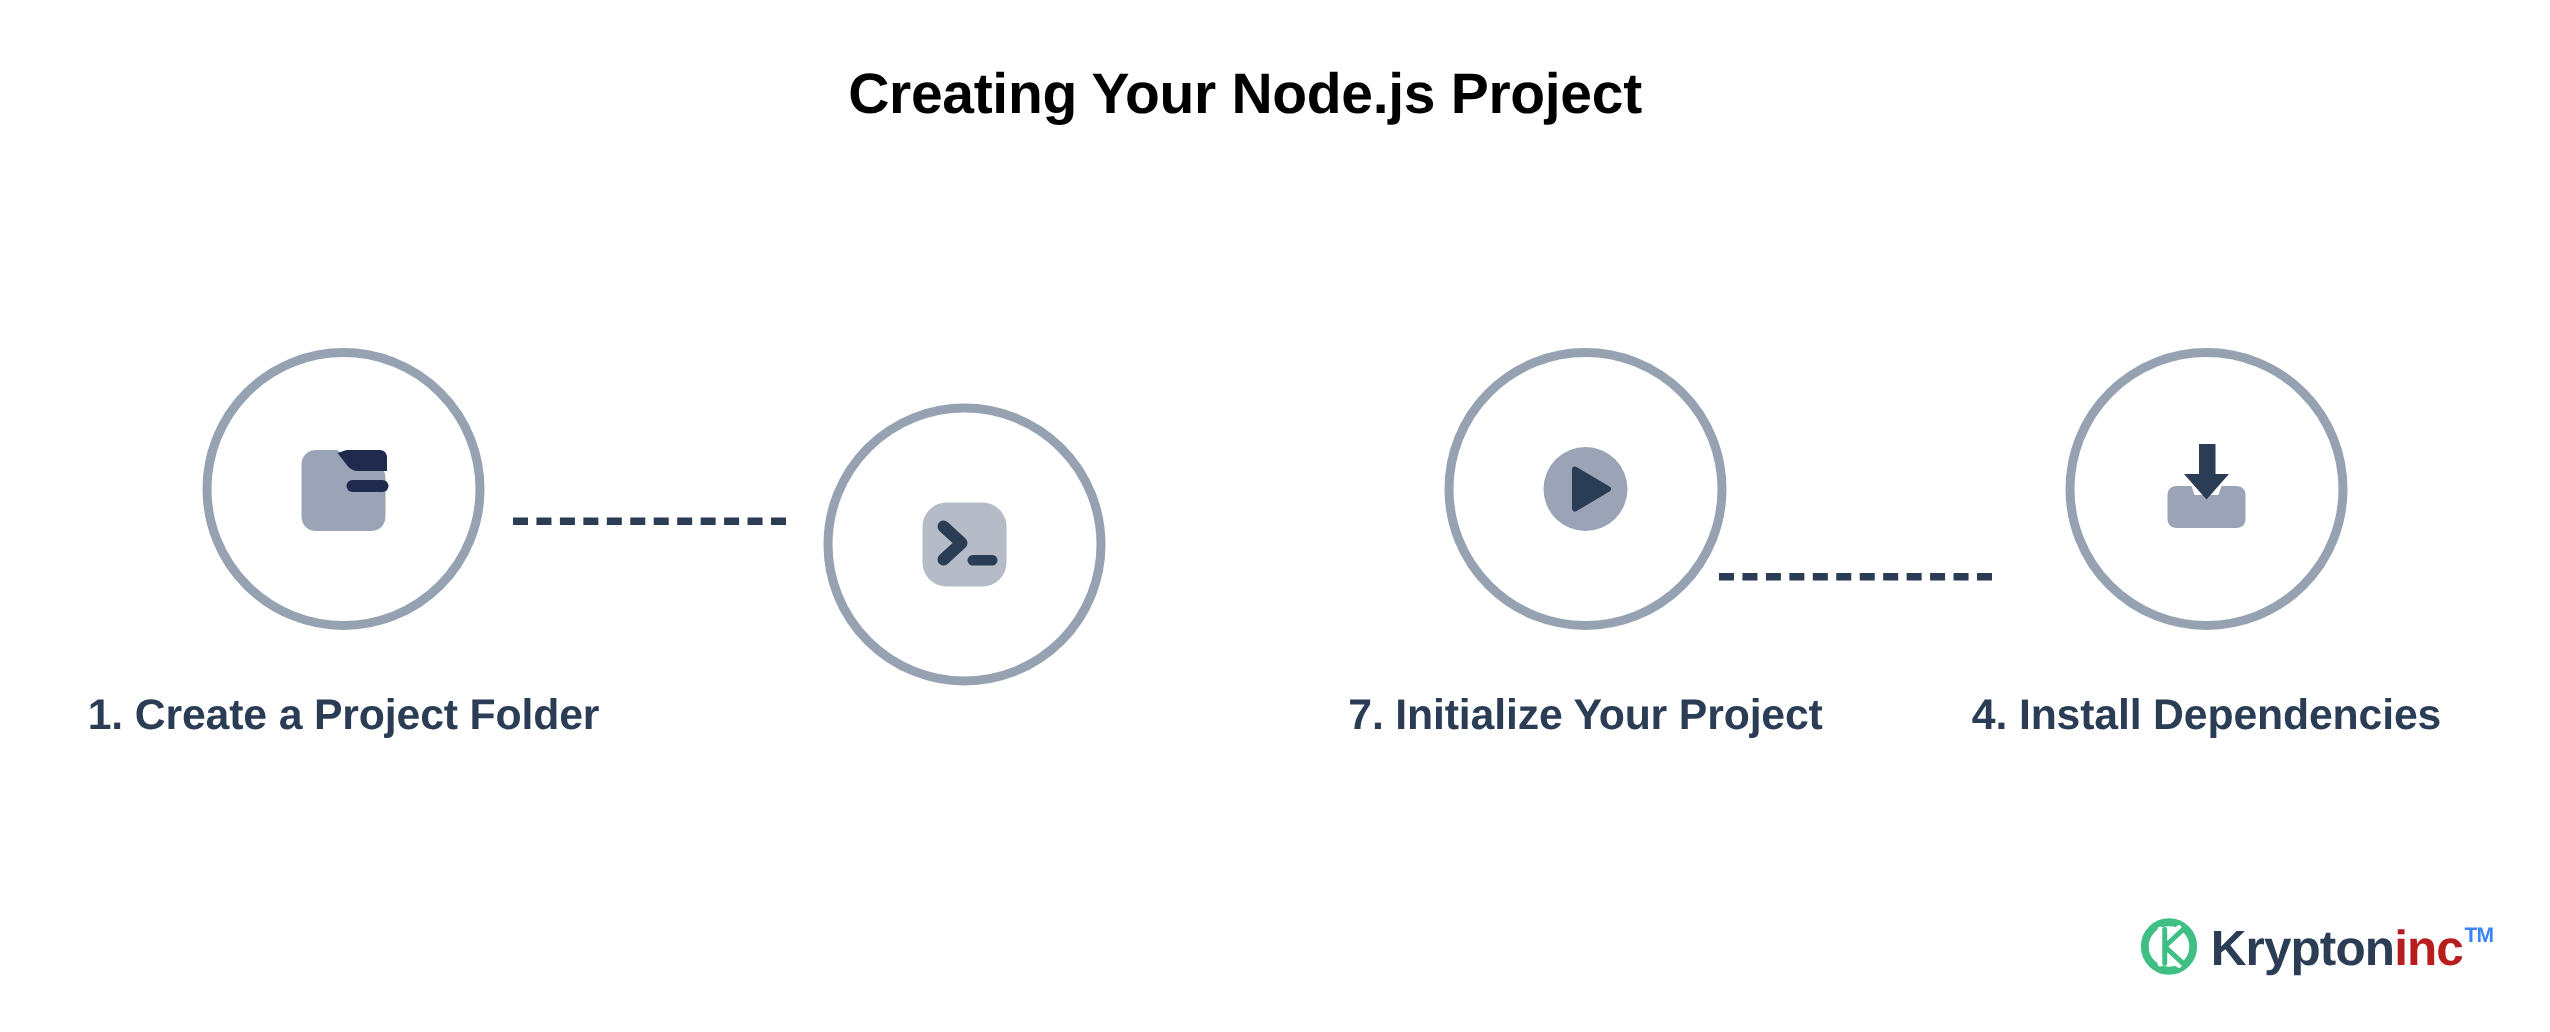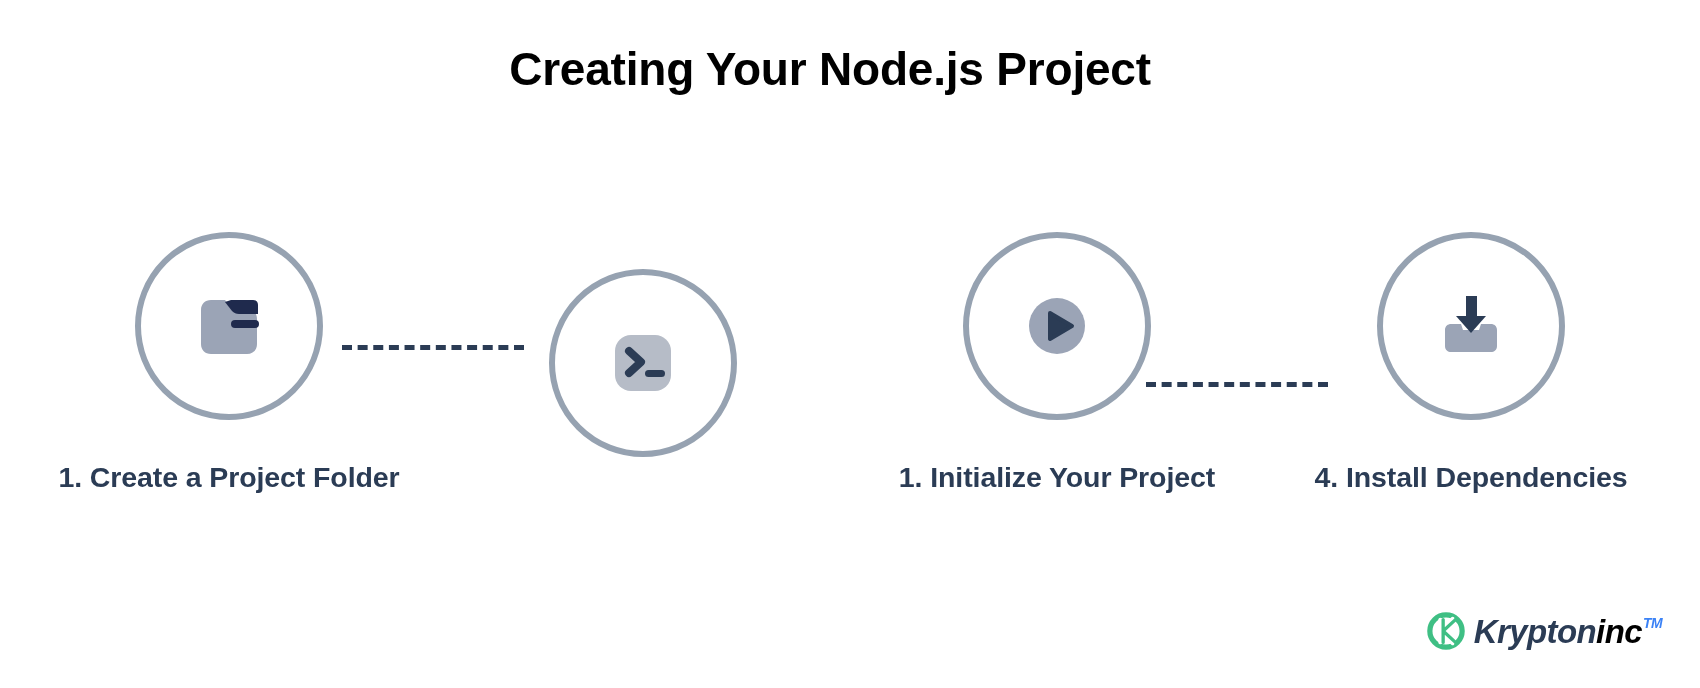--- a/index.html
+++ b/index.html
@@ -22,21 +22,21 @@
     border-radius: 30px;
     box-sizing: border-box;
     overflow: hidden;
   }
   .title {
     position: absolute;
     top: 42px;
     left: 0;
     width: 1660px;
     text-align: center;
-    font-size: 46px;
+    font-size: 38px;
     font-weight: bold;
     color: #000000;
     letter-spacing: -0.2px;
   }
   .steps {
     position: absolute;
     top: 232px;
     left: 22px;
     width: 1656px;
     display: flex;
@@ -81,39 +81,38 @@
   }
   .conn-1 { left: 320px; width: 182px; }
   .conn-2 { left: 710px; width: 182px; }
   .logo {
     position: absolute;
     right: 38px;
     bottom: 38px;
     display: flex;
     flex-direction: row;
     align-items: center;
-    font-style: italic;
   }
   .logo-mark {
     width: 38px;
     height: 38px;
     margin-right: 9px;
     flex: none;
   }
   .logo-text {
     font-size: 33px;
     font-weight: bold;
     color: #2b3c55;
     letter-spacing: -0.6px;
     display: flex;
     align-items: flex-start;
     line-height: 1;
   }
   .logo-krypton { color: #2b3c55; }
-  .logo-inc { color: #000000; }
+  .logo-inc { color: #b91c1c; }
   .logo-tm {
     font-size: 14px;
     color: #3b82f6;
     font-weight: bold;
     margin-top: 1px;
     margin-left: 1px;
   }
 </style>
 </head>
 <body>
@@ -147,21 +146,21 @@
       <div class="connector conn-2"></div>
     </div>
 
     <div class="step">
       <div class="circle">
         <svg width="96" height="96" viewBox="0 0 96 96">
           <circle cx="48" cy="48" r="28" fill="#9ba4b6"></circle>
           <path d="M41 35 L63 48 L41 61 Z" fill="#2b3c55" stroke="#2b3c55" stroke-width="4" stroke-linejoin="round"></path>
         </svg>
       </div>
-      <div class="step-label">1. Initialize Your Project</div>
+      <div class="step-label">7. Initialize Your Project</div>
 
     </div>
 
     <div class="step">
       <div class="circle">
         <svg width="96" height="96" viewBox="0 0 96 96">
           <path d="M22 52 C22 48 25 46 28 46 L38 46 L40 52 L56 52 L58 46 L68 46 C71 46 74 48 74 52 L74 68 C74 72 71 74 68 74 L28 74 C25 74 22 72 22 68 Z" fill="#9ba4b6"></path>
           <rect x="43" y="18" width="11" height="24" fill="#2b3c55"></rect>
           <path d="M33 38 L63 38 L48 55 Z" fill="#2b3c55"></path>
         </svg>

